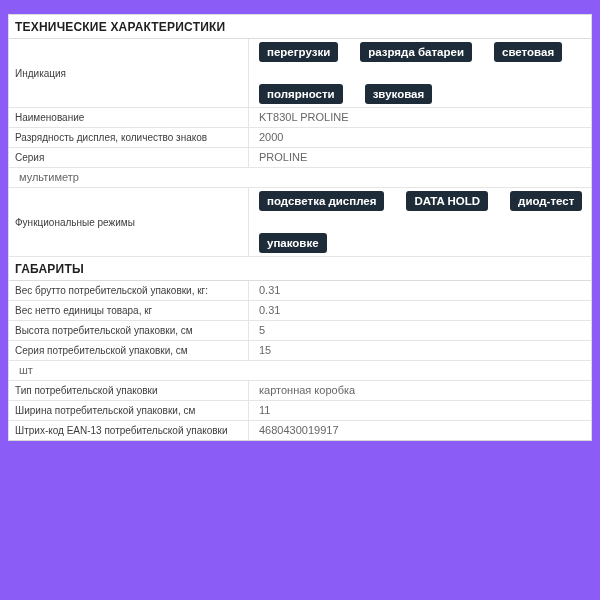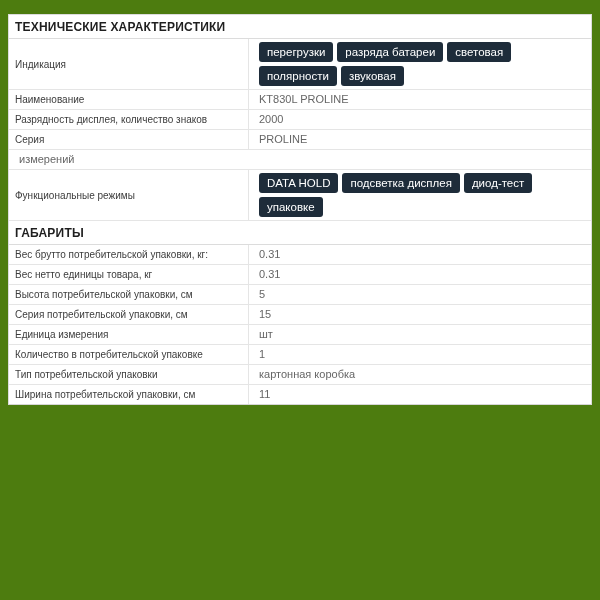--- a/index.html
+++ b/index.html
@@ -4,21 +4,21 @@
 <style>
   html, body {
     margin: 0;
     padding: 0;
     background: #ffffff;
     font-family: "Liberation Sans", "DejaVu Sans", sans-serif;
   }
   .page {
     width: 600px;
     height: 600px;
-    background: #4d7c0f;
+    background: #8b5cf6;
     position: relative;
     box-sizing: border-box;
   }
   .spec-table {
     position: absolute;
     left: 8px;
     top: 14px;
     width: 584px;
     border: 1px solid #dcdcdc;
     border-bottom: 1px solid #d6d6d6;
@@ -58,21 +58,22 @@
     font-size: 11px;
     line-height: 13px;
     color: #666666;
     display: flex;
     align-items: center;
   }
   .badge-row .cell-value { padding-top: 3px; padding-bottom: 3px; }
   .badges {
     display: flex;
     flex-wrap: wrap;
-    gap: 4px;
+    gap: 22px;
+    font-weight: bold;
   }
   .badge {
     display: inline-block;
     background: #1e2c3a;
     color: #ffffff;
     font-size: 11.5px;
     line-height: 12px;
     padding: 4px 8px;
     border-radius: 3px;
     cursor: pointer;
@@ -111,29 +112,29 @@
       <div class="cell-value">2000</div>
     </div>
 
     <div class="row">
       <div class="cell-label">Серия</div>
       <div class="cell-value">PROLINE</div>
     </div>
 
 
     <div class="row">
-      <div class="cell-value">измерений</div>
+      <div class="cell-value">мультиметр</div>
     </div>
 
     <div class="row badge-row">
       <div class="cell-label">Функциональные режимы</div>
       <div class="cell-value">
         <span class="badges">
+          <span class="badge">подсветка дисплея</span>
           <span class="badge">DATA HOLD</span>
-          <span class="badge">подсветка дисплея</span>
           <span class="badge">диод-тест</span>
           <span class="badge">упаковке</span>
         </span>
       </div>
     </div>
 
     <div class="section-header">ГАБАРИТЫ</div>
 
     <div class="row">
       <div class="cell-label">Вес брутто потребительской упаковки, кг:</div>
@@ -149,34 +150,33 @@
       <div class="cell-label">Высота потребительской упаковки, см</div>
       <div class="cell-value">5</div>
     </div>
 
     <div class="row">
       <div class="cell-label">Серия потребительской упаковки, см</div>
       <div class="cell-value">15</div>
     </div>
 
     <div class="row">
-      <div class="cell-label">Единица измерения</div>
       <div class="cell-value">шт</div>
     </div>
 
-    <div class="row">
-      <div class="cell-label">Количество в потребительской упаковке</div>
-      <div class="cell-value">1</div>
-    </div>
 
     <div class="row">
       <div class="cell-label">Тип потребительской упаковки</div>
       <div class="cell-value">картонная коробка</div>
     </div>
 
     <div class="row">
       <div class="cell-label">Ширина потребительской упаковки, см</div>
       <div class="cell-value">11</div>
     </div>
 
+    <div class="row">
+      <div class="cell-label">Штрих-код EAN-13 потребительской упаковки</div>
+      <div class="cell-value">4680430019917</div>
+    </div>
 
   </div>
 </div>
 
 </body></html>

